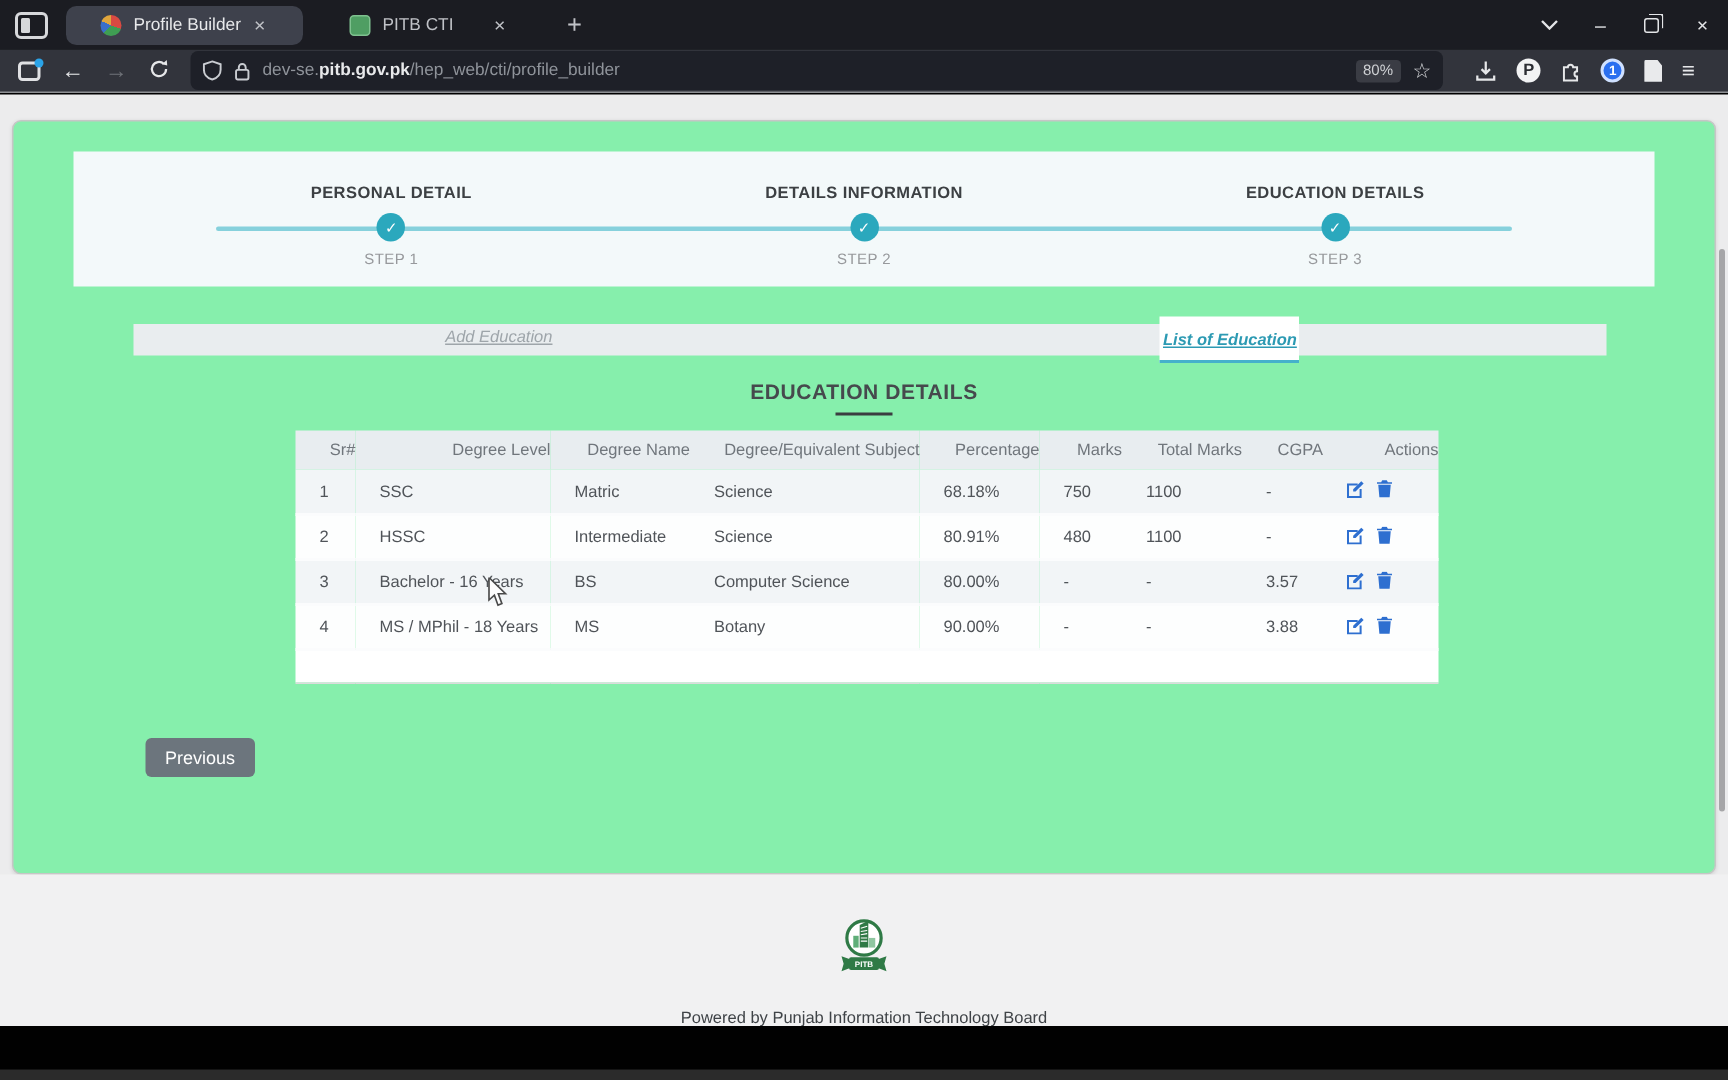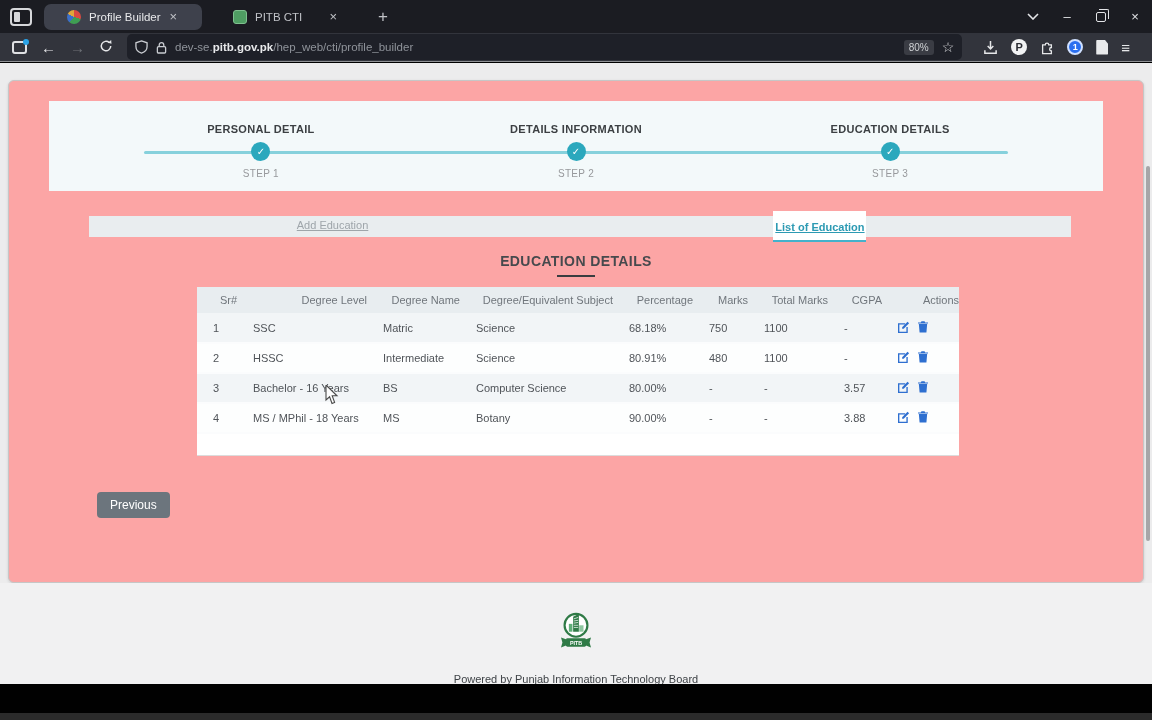--- a/index.html
+++ b/index.html
@@ -63,41 +63,41 @@
     border:2px solid #cfe0ff; color:#fff; font-size:9px; font-weight:700;
     display:flex; align-items:center; justify-content:center; }
   .page-ico { width:12px; height:15px; background:#e9eaec; border-radius:1px;
     clip-path:polygon(0 0, 70% 0, 100% 30%, 100% 100%, 0 100%); }
   .menu-ico { color:#e6e7e9; font-size:15px; font-weight:700; margin-right:12px; }
 
   
   .viewport { position:absolute; left:0; top:63px; width:1152px; height:621px;
     background:#ececed; }
   .card { position:absolute; left:8px; top:17px; width:1136px; height:503px;
-    background:#fca5a5; border:1px solid #c6c6c6; border-radius:6px;
+    background:#86efac; border:1px solid #c6c6c6; border-radius:6px;
     box-shadow:0 1px 3px rgba(0,0,0,.12); }
 
   
   .stepper { position:absolute; left:40px; right:40px; top:20px; height:90px;
     background:#f3f9fa; }
   .step-line { position:absolute; left:9%; right:9%; top:50px; height:3px;
     background:#86d1dc; border-radius:2px; }
   .step { position:absolute; top:0; width:220px; transform:translateX(-50%);
     text-align:center; }
   .step-1 { left:20.1%; } .step-2 { left:50%; } .step-3 { left:79.8%; }
   .step-title { font-size:11px; font-weight:700; color:#3c4043; letter-spacing:.3px;
     margin-top:22px; }
   .step-circle { width:19px; height:19px; border-radius:50%; background:#2ba8bd;
     color:#fff; font-size:10px; display:flex; align-items:center; justify-content:center;
     margin:7px auto 0; position:relative; z-index:2; }
   .step-label { font-size:10px; color:#97999c; margin-top:7px; letter-spacing:.3px; }
 
   
   .tabs-strip { position:absolute; left:80px; right:72px; top:135px; height:21px;
-    background:#e9edef; }
+    background:#e9edef;font-style:italic; }
   .add-edu { position:absolute; left:24.8%; top:3px; transform:translateX(-50%);
     font-size:11px; color:#9ea5aa; text-decoration:underline; }
   .list-edu-tab { position:absolute; left:69.7%; top:-5px; width:93px; height:31px;
     background:#fff; display:flex; align-items:center; justify-content:center; }
   .list-edu-tab::after { content:""; position:absolute; left:0; right:0; bottom:0;
     height:2px; background:#45b1cb; }
   .list-edu-label { font-size:11px; font-weight:700; color:#2c9ab3;
     text-decoration:underline; }
 
   .section-title { position:absolute; left:0; right:0; top:172px; text-align:center;

